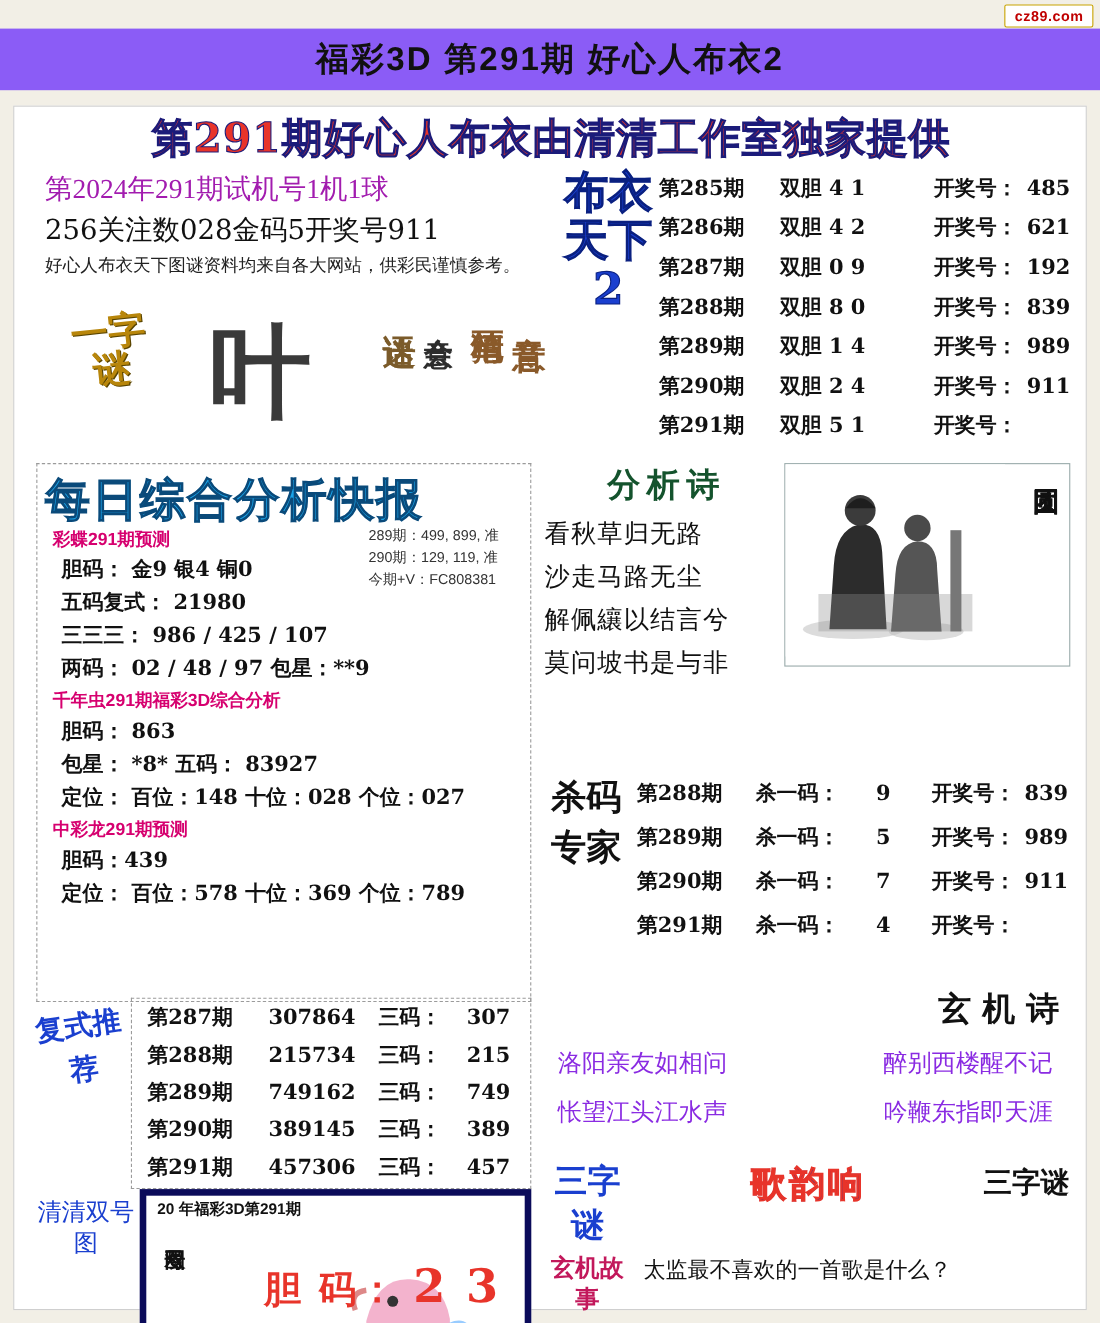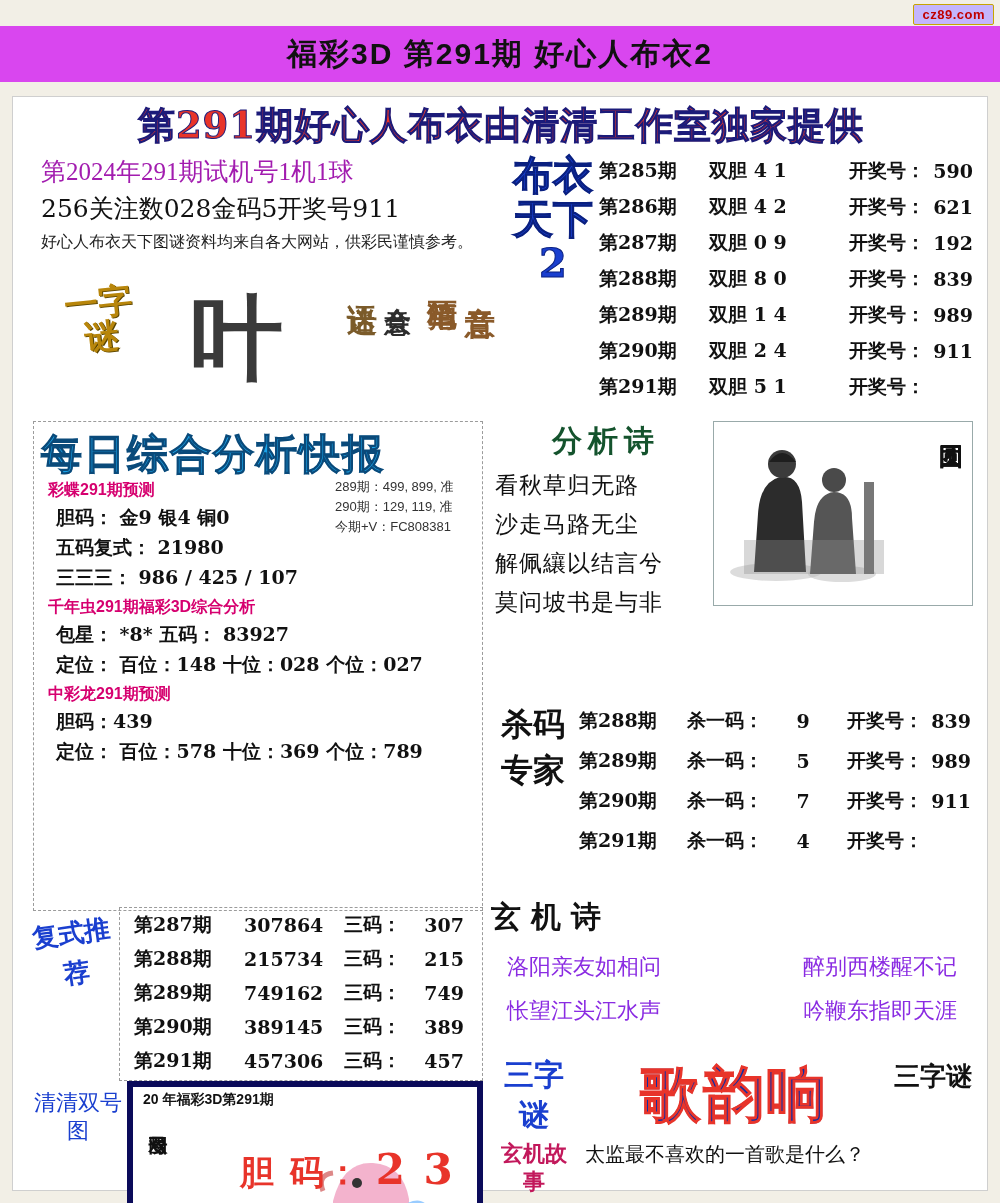--- a/index.html
+++ b/index.html
@@ -4,29 +4,29 @@
 <style>
   html,body{margin:0;padding:0;}
   body{
     width:1000px;height:1203px;
     background:#f2efe6;
     font-family:"Liberation Sans","DejaVu Sans",sans-serif;
     position:relative;overflow:hidden;
   }
   .logo-badge{
     position:absolute;top:4px;right:6px;
-    background:#c4b5fd;color:#c00000;
+    background:#ffffff;color:#c00000;
     font-size:13px;font-weight:bold;
     padding:2px 8px;border:1px solid #c8a400;border-radius:2px;
     letter-spacing:0.5px;
   }
   .top-title{
     position:absolute;left:0;top:26px;width:1000px;height:56px;
     display:flex;align-items:center;justify-content:center;
-    background:#d946ef;
+    background:#8b5cf6;
     font-size:30px;font-weight:bold;color:#111;
     letter-spacing:2px;
   }
   .sheet{
     position:absolute;left:12px;top:96px;width:976px;height:1095px;
     background:#ffffff;border:1px solid #cfcfcf;
     box-sizing:border-box;
   }
   
   .banner{
@@ -162,21 +162,21 @@
     font-size:19px;font-weight:bold;color:#111;
     font-family:"DejaVu Serif","Liberation Serif",serif;padding-left:14px;
   }
   #fushi-table .f1{width:110px;}
   #fushi-table .f2{width:100px;}
   #fushi-table .f3{width:70px;}
   #fushi-table .f4{width:50px;text-align:right;}
   
   #xuanji{left:478px;top:800px;width:482px;height:150px;border:none;}
   #xuanji .h{
-    text-align:left;font-size:30px;font-weight:bold;color:#111;
+    text-align:right;font-size:30px;font-weight:bold;color:#111;
     font-family:"DejaVu Serif","Liberation Serif",serif;letter-spacing:10px;
   }
   #xuanji .r{display:flex;justify-content:space-between;padding:0 16px;margin-top:14px;}
   #xuanji .p{font-size:22px;color:#8a2be2;font-family:"DejaVu Serif","Liberation Serif",serif;}
   
   #qing-label{left:20px;top:992px;width:90px;height:100px;border:none;}
   #qing-label .t{
     font-family:"DejaVu Serif","Liberation Serif",serif;
     font-size:22px;font-weight:normal;color:#1a3fcf;text-align:center;line-height:28px;
   }
@@ -196,21 +196,21 @@
   #sanzi-left{left:478px;top:958px;width:86px;height:226px;border:none;}
   #sanzi-left .t{
     font-family:"DejaVu Serif","Liberation Serif",serif;font-size:30px;font-weight:bold;
     color:#1a3fcf;text-align:center;line-height:40px;
   }
   #sanzi-left .t2{
     font-family:"DejaVu Serif","Liberation Serif",serif;font-size:22px;font-weight:bold;
     color:#c2185b;text-align:center;line-height:28px;margin-top:4px;
   }
   #geyun{left:572px;top:958px;width:300px;height:70px;border:none;
-    text-align:center;font-size:60px;font-weight:bold;color:#0b2ea8;
+    text-align:center;font-size:32px;font-weight:bold;color:#0b2ea8;
     font-family:"DejaVu Serif","Liberation Serif",serif;
     -webkit-text-stroke:1px #e8342a;letter-spacing:3px;}
   #riddle{left:572px;top:1044px;width:330px;height:40px;border:none;
     font-size:20px;color:#111;font-family:"DejaVu Serif","Liberation Serif",serif;}
   #sanzi-right{left:880px;top:962px;width:80px;height:80px;border:none;
     font-family:"DejaVu Serif","Liberation Serif",serif;font-size:26px;font-weight:bold;
     color:#111;text-align:center;line-height:34px;}
   .noborder{border:none;}
 </style>
 </head>
@@ -241,21 +241,21 @@
 
   <div class="box noborder" id="center-vert">
     <div class="t">布衣天下2</div>
   </div>
 
   <div class="box noborder" id="history">
     <div class="row">
       <span class="c1">第285期</span>
       <span class="c2"><span>双胆</span> <span>4 1</span></span>
       <span class="c3">开奖号：</span>
-      <span class="c4">590</span>
+      <span class="c4">485</span>
     </div>
     <div class="row">
       <span class="c1">第286期</span>
       <span class="c2"><span>双胆</span> <span>4 2</span></span>
       <span class="c3">开奖号：</span>
       <span class="c4">621</span>
     </div>
     <div class="row">
       <span class="c1">第287期</span>
       <span class="c2"><span>双胆</span> <span>0 9</span></span>
@@ -287,21 +287,23 @@
       <span class="c4"></span>
     </div>
   </div>
 
   <div class="box dash" id="left-panel">
     <div style="height:52px"></div>
     <div class="sec-title">彩蝶291期预测</div>
     <div class="ln">胆码：  金9 银4 铜0</div>
     <div class="ln">五码复式：  21980</div>
     <div class="ln">三三三：  986 / 425 / 107</div>
+    <div class="ln">两码：  02 / 48 / 97 包星：**9</div>
     <div class="sec-title">千年虫291期福彩3D综合分析</div>
+    <div class="ln">胆码：  863</div>
     <div class="ln">包星：  *8* 五码：  83927</div>
     <div class="ln">定位：  百位：148 十位：028 个位：027</div>
     <div class="sec-title">中彩龙291期预测</div>
     <div class="ln">胆码：439</div>
     <div class="ln">定位：  百位：578 十位：369 个位：789</div>
   </div>
 
   <div class="box noborder" id="daily-title">每日综合分析快报</div>
 
   <div class="box noborder" id="note-block">

